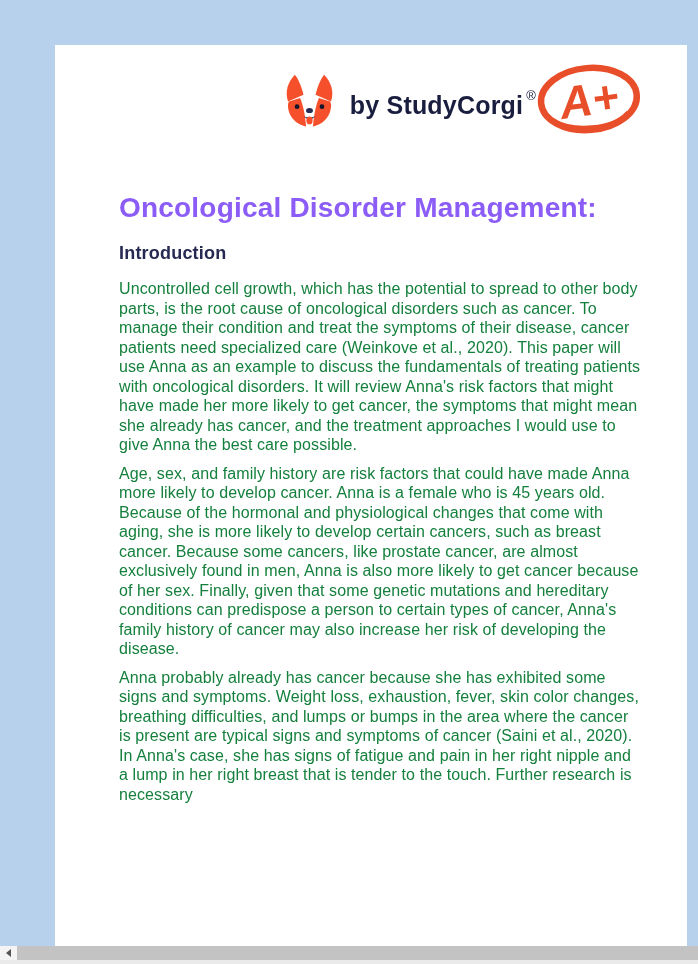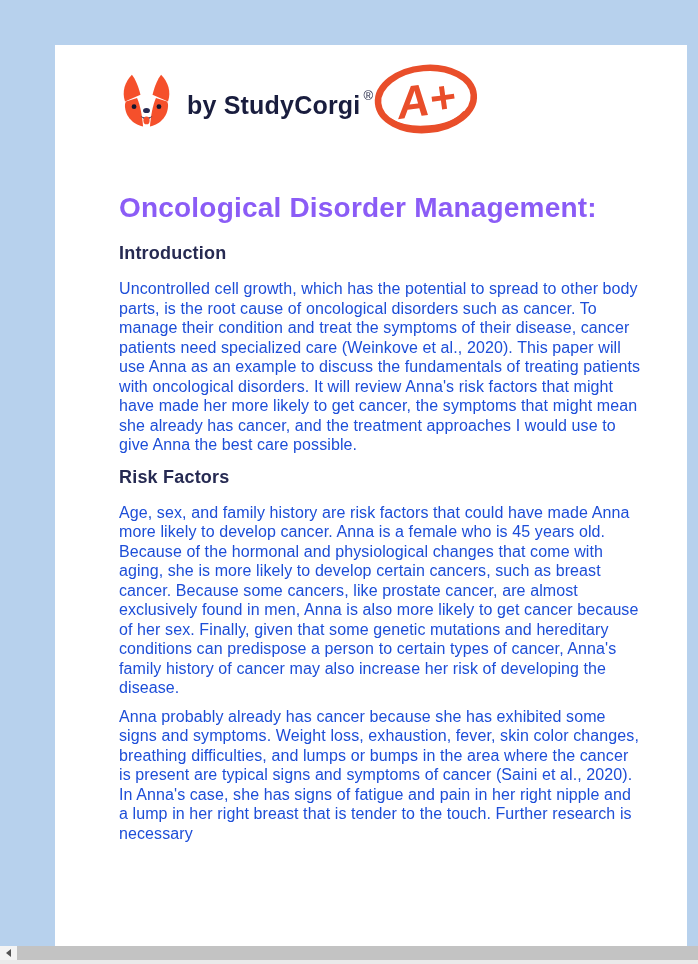--- a/index.html
+++ b/index.html
@@ -8,21 +8,21 @@
     background:#b7d1ed;
     font-family:"Liberation Sans", sans-serif;
   }
   .page{
     position:absolute;left:55px;top:45px;width:632px;bottom:0;
     background:#ffffff;
   }
   .page-inner{padding:16px 45px 0 64px;}
 
   
-  .brand-row{display:flex;justify-content:flex-start;align-items:flex-start;}
+  .brand-row{display:flex;justify-content:flex-end;align-items:flex-start;}
   .brand{display:flex;align-items:center;gap:13px;margin-top:12px;}
   .brand-label{
     font-size:25px;font-weight:800;color:#191d3e;letter-spacing:.2px;
     white-space:nowrap;
   }
   .brand-reg{font-size:13px;font-weight:400;color:#191d3e;vertical-align:14px;margin-left:3px;}
   .grade-badge{margin-top:0;}
 
   
   .title{
@@ -37,21 +37,21 @@
   .meta-divider{color:#e8512e;margin:0 8px;}
   .meta-pair{display:flex;gap:5px;}
   .meta-gap{margin-left:6px;}
 
   
   h2{
     font-size:18px;line-height:24px;color:#262a52;
     margin:10px 0 14px;font-weight:700;letter-spacing:.2px;
   }
   .para{
-    font-size:16px;line-height:19.5px;color:#1d4ed8;
+    font-size:16px;line-height:19.5px;color:#15803d;
     letter-spacing:.1px;margin:0 0 9px;
   }
 
   
   .hscrollbar{
     position:absolute;left:0;right:0;bottom:0;height:18px;
     background:#eaeaea;z-index:5;
   }
   .scroll-arrow{
     position:absolute;left:0;top:0;width:17px;height:14px;background:#f4f4f4;
@@ -106,21 +106,20 @@
       <div>Oncological Disorder Management:</div>
     </h1>
 
 
     <section>
       <h2>Introduction</h2>
       <p class="para">Uncontrolled cell growth, which has the potential to spread to other body parts, is the root cause of oncological disorders such as cancer. To manage their condition and treat the symptoms of their disease, cancer patients need specialized care (Weinkove et al., 2020). This paper will use Anna as an example to discuss the fundamentals of treating patients with oncological disorders. It will review Anna's risk factors that might have made her more likely to get cancer, the symptoms that might mean she already has cancer, and the treatment approaches I would use to give Anna the best care possible.</p>
     </section>
 
     <section>
-      <h2>Risk Factors</h2>
       <p class="para">Age, sex, and family history are risk factors that could have made Anna more likely to develop cancer. Anna is a female who is 45 years old. Because of the hormonal and physiological changes that come with aging, she is more likely to develop certain cancers, such as breast cancer. Because some cancers, like prostate cancer, are almost exclusively found in men, Anna is also more likely to get cancer because of her sex. Finally, given that some genetic mutations and hereditary conditions can predispose a person to certain types of cancer, Anna's family history of cancer may also increase her risk of developing the disease.</p>
     </section>
 
     <section>
       <p class="para">Anna probably already has cancer because she has exhibited some signs and symptoms. Weight loss, exhaustion, fever, skin color changes, breathing difficulties, and lumps or bumps in the area where the cancer is present are typical signs and symptoms of cancer (Saini et al., 2020). In Anna's case, she has signs of fatigue and pain in her right nipple and a lump in her right breast that is tender to the touch. Further research is necessary</p>
     </section>
 
   </div>
 </div>
 

